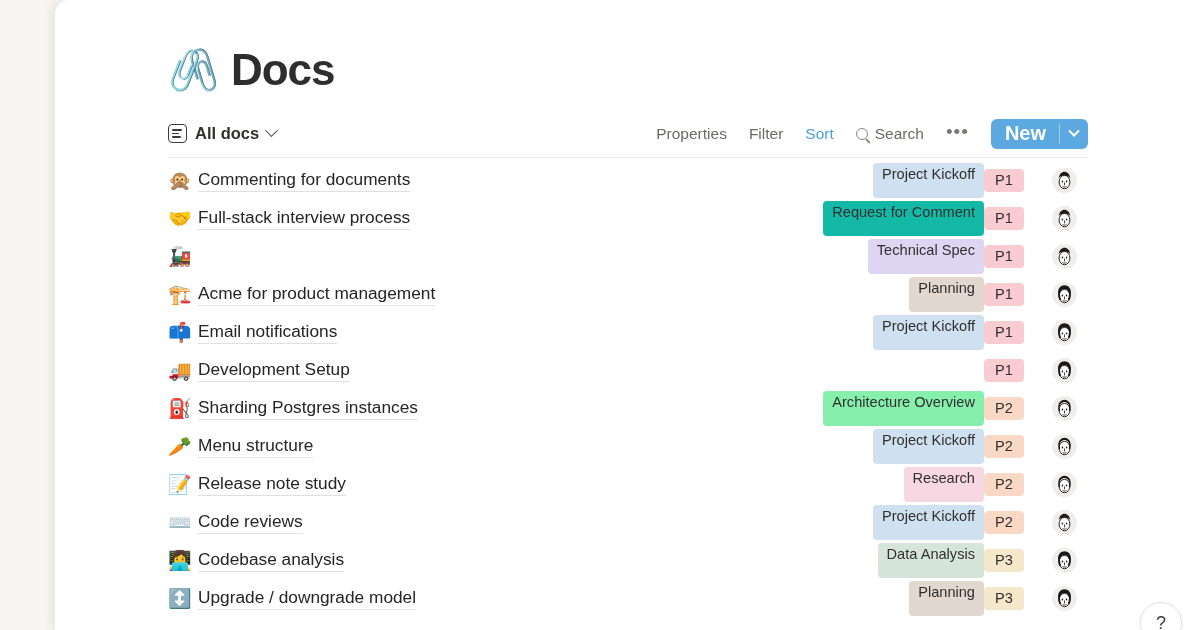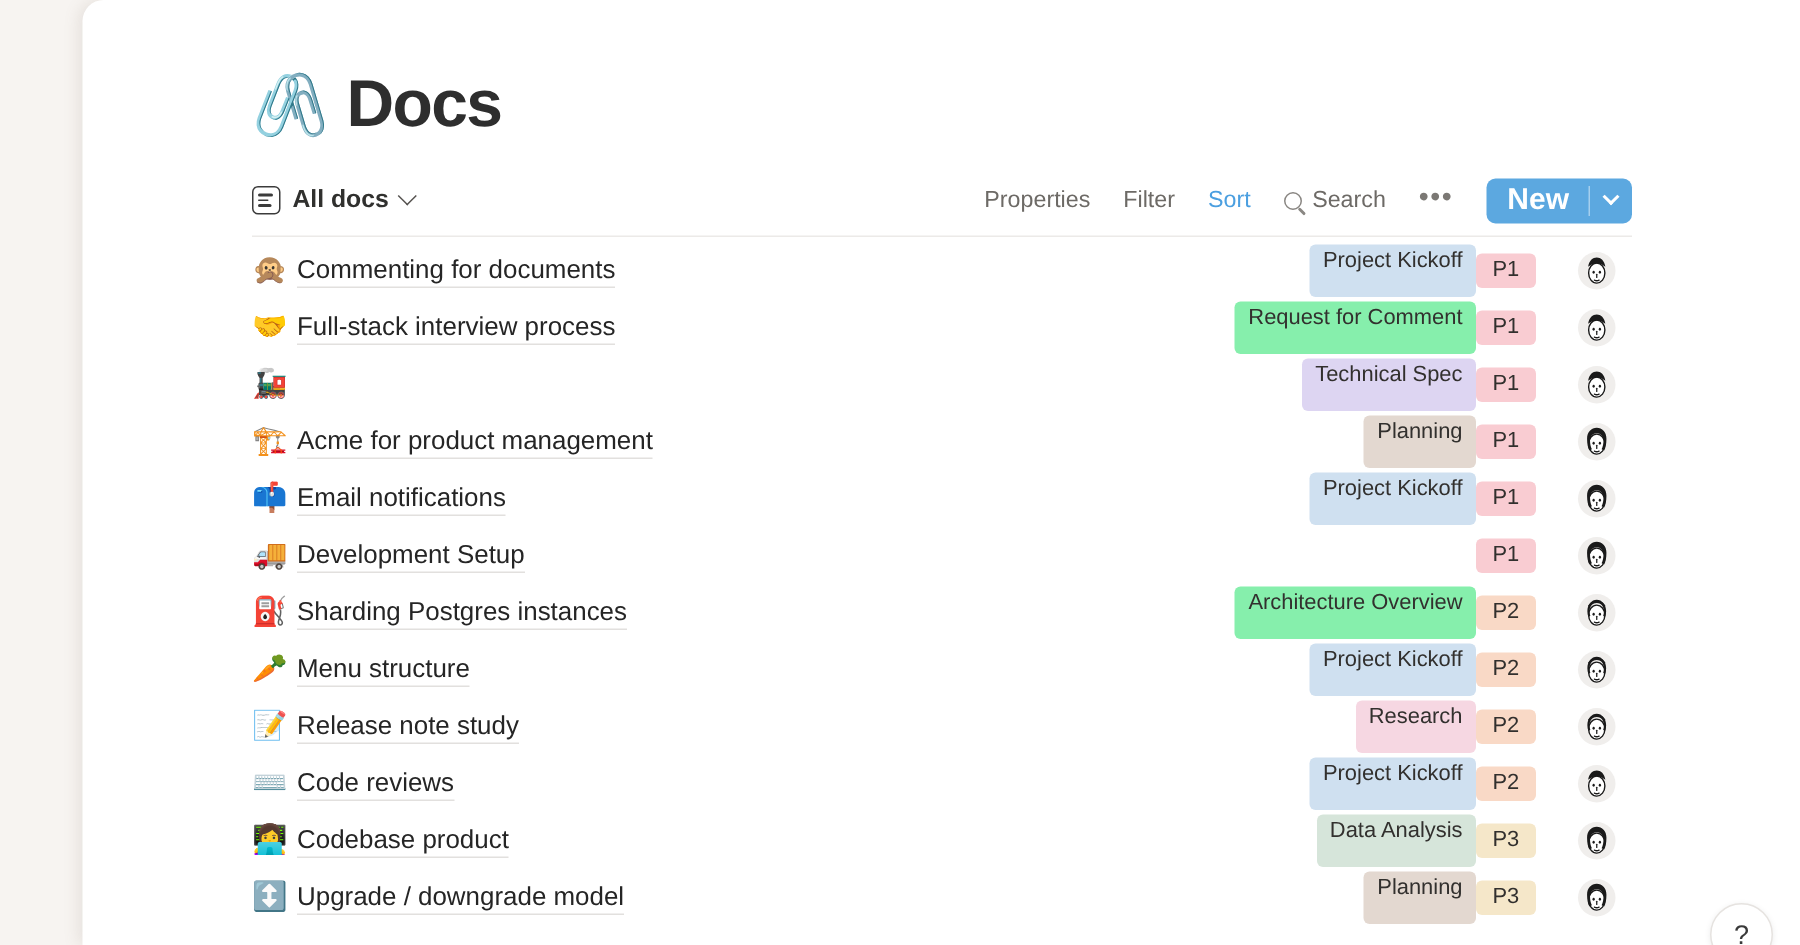--- a/index.html
+++ b/index.html
@@ -194,21 +194,21 @@
                   <path d="M10.5 18.0c.9.5 2.1.5 3 0" stroke="#1a1a1a" stroke-width="0.85" fill="none" stroke-linecap="round"></path>
                 </svg>
               </span>
             </span>
           </div>
           <div class="doc-row">
             <span class="row-emoji">🤝</span>
             <span class="row-title">Full-stack interview process</span>
             <span class="row-spacer"></span>
             <span class="tag-cell">
-              <span class="tag" style="background: #86efac;">Request for Comment</span>
+              <span class="tag" style="background: #14b8a6;">Request for Comment</span>
             </span>
             <span class="prio-cell">
               <span class="prio" style="background: rgb(249, 204, 210);">P1</span>
             </span>
             <span class="avatar-cell">
               <span class="avatar">
                 <svg width="25" height="25" viewBox="0 0 24 24">
                   <ellipse cx="12" cy="13.5" rx="5.2" ry="6.4" fill="#fff" stroke="#1a1a1a" stroke-width="0.9"></ellipse>
                   <path d="M6.5 9.5c0.5-4 3-6 5.5-6s5 2 5.5 6c-1.5-1.5-3.5-2.2-5.5-2.2S8 8 6.5 9.5z" fill="#1a1a1a"></path>
                   <ellipse cx="10" cy="13" rx="0.72" ry="0.95" fill="#1a1a1a"></ellipse>
@@ -398,21 +398,21 @@
                   <ellipse cx="10" cy="13" rx="0.72" ry="0.95" fill="#1a1a1a"></ellipse>
                   <ellipse cx="14" cy="13" rx="0.72" ry="0.95" fill="#1a1a1a"></ellipse>
                   <path d="M12 14.3v2.0" stroke="#1a1a1a" stroke-width="0.8" fill="none" stroke-linecap="round"></path>
                   <path d="M10.5 18.0c.9.5 2.1.5 3 0" stroke="#1a1a1a" stroke-width="0.85" fill="none" stroke-linecap="round"></path>
                 </svg>
               </span>
             </span>
           </div>
           <div class="doc-row">
             <span class="row-emoji">👩‍💻</span>
-            <span class="row-title">Codebase product</span>
+            <span class="row-title">Codebase analysis</span>
             <span class="row-spacer"></span>
             <span class="tag-cell">
               <span class="tag" style="background: rgb(214, 229, 218);">Data Analysis</span>
             </span>
             <span class="prio-cell">
               <span class="prio" style="background: rgb(245, 231, 201);">P3</span>
             </span>
             <span class="avatar-cell">
               <span class="avatar">
                 <svg width="25" height="25" viewBox="0 0 24 24">

